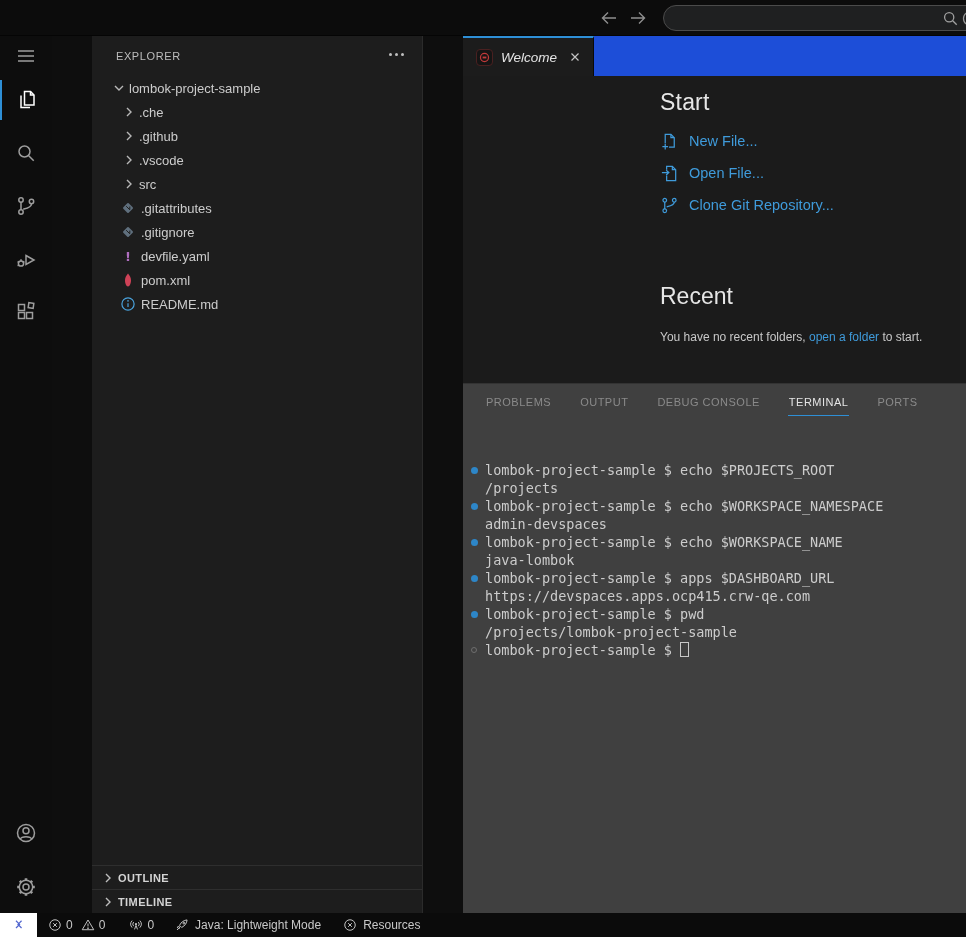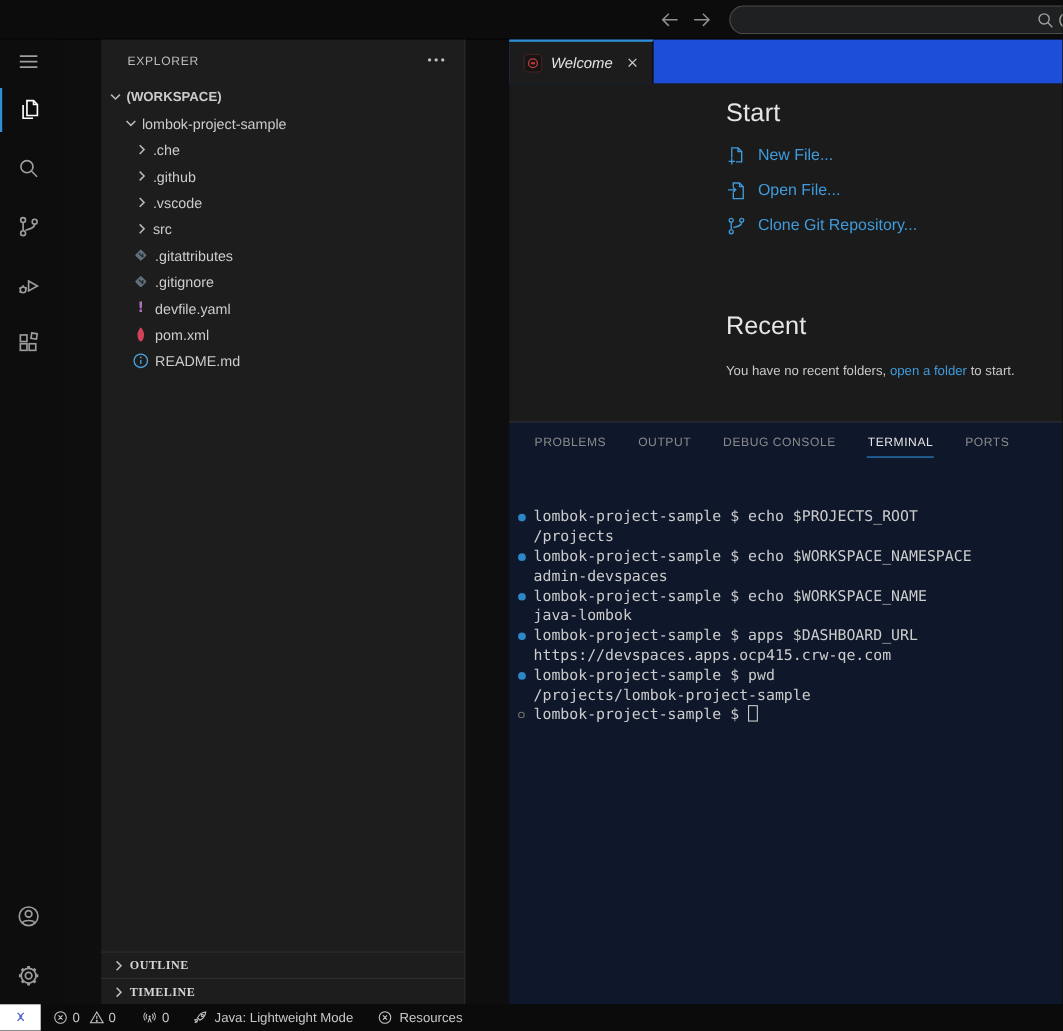--- a/index.html
+++ b/index.html
@@ -41,21 +41,21 @@
   .tree-row .chev { width:16px; height:16px; flex:none; color:#b8b8b8; margin-right:2px; }
   .tree-row .ficon { width:16px; height:16px; flex:none; margin-right:5px; display:flex; align-items:center; justify-content:center; }
   .lvl-root { padding-left:5px; font-weight:bold; font-size:12px; }
   .lvl-1 { padding-left:19px; }
   .lvl-2c { padding-left:29px; }
   .lvl-2f { padding-left:28px; }
   .devfile-glyph { color:#b06ec0; font-weight:bold; font-size:13px; font-family:"DejaVu Sans",sans-serif; }
 
   .sidebar-sections { position:absolute; left:0; right:0; bottom:0; }
   .side-sec { height:24px; border-top:1px solid #2e2e2e; display:flex; align-items:center; padding-left:8px;
-    font-size:11px; font-weight:bold; letter-spacing:0.4px; color:#d4d4d4; cursor:pointer;font-family:Liberation Serif, serif; }
+    font-size:11px; font-weight:bold; letter-spacing:0.4px; color:#d4d4d4; cursor:pointer; }
   .side-sec .chev { width:16px; height:16px; color:#bdbdbd; margin-right:2px; }
 
   
   .editorarea { flex:1; display:flex; flex-direction:column; min-width:0; background:#0d0d0d; }
   .tabbar { height:40px; flex:none; display:flex; background:#1d4ed8; }
   .tab { width:131px; height:40px; display:flex; align-items:center; padding:0 10px 0 13px;
     background:#1c1c1c; border-top:2px solid #2e8fd6; border-right:1px solid #090909; cursor:pointer; }
   .tab .che { width:17px; height:17px; flex:none; border-radius:4px; background:#151515; border:1px solid #4a2020;
     display:flex; align-items:center; justify-content:center; }
   .tab .label { margin-left:8px; font-size:13.5px; font-style:italic; color:#e4e4e4; flex:1; }
@@ -65,21 +65,21 @@
   .welcome { padding:11px 0 0 197px; }
   .welcome h1 { font-size:23px; font-weight:400; color:#e6e6e6; line-height:30px; letter-spacing:0.2px; }
   .start-links { margin-top:8px; }
   .start-link { height:32px; display:flex; align-items:center; color:#3f9bdb; font-size:14.5px; cursor:pointer; }
   .start-link svg { width:19px; height:19px; margin-right:10px; }
   .welcome h2 { margin-top:60px; font-size:23px; font-weight:400; color:#e6e6e6; line-height:30px; }
   .recent-line { margin-top:16px; font-size:12px; color:#c8c8c8; line-height:20px; }
   .recent-line a { color:#3f9bdb; text-decoration:none; cursor:pointer; }
 
   
-  .panel { flex:1; background:#0f172a; border-top:1px solid #333333; position:relative; min-height:0; }
+  .panel { flex:1; background:#404040; border-top:1px solid #333333; position:relative; min-height:0; }
   .panel-tabs { height:34px; display:flex; align-items:center; gap:27px; padding-left:22px; }
   .ptab { font-size:11px; letter-spacing:0.5px; color:#8a8a8a; cursor:pointer; padding:9px 1px 7px; border-bottom:1.5px solid transparent; }
   .ptab.active { color:#e4e4e4; border-bottom-color:#2e8fd6; }
 
   .terminal { margin-top:43px; font-family:"DejaVu Sans Mono","Liberation Mono",monospace;
     font-size:13.5px; line-height:18px; color:#cccccc; }
   .t-line { position:relative; padding-left:22px; white-space:pre; }
   .t-dot { position:absolute; left:8px; top:5.5px; width:7px; height:7px; border-radius:50%; }
   .t-dot.success { background:#2d86c8; }
   .t-dot.pending { background:transparent; border:1px solid #6e6e6e; width:6px; height:6px; }
@@ -203,26 +203,20 @@
       <div class="sidebar-header">
         <span class="sidebar-title">EXPLORER</span>
         <span class="more-dots">
             <i></i>
             <i></i>
             <i></i>
           </span>
       </div>
 
       <div class="tree">
-        <div class="tree-row lvl-root">
-          <svg class="chev" viewBox="0 0 16 16" fill="none" stroke="currentColor" stroke-width="1.4">
-              <path d="M4 6l4 4 4-4"></path>
-            </svg>
-          <span>(WORKSPACE)</span>
-        </div>
         <div class="tree-row lvl-1">
           <svg class="chev" viewBox="0 0 16 16" fill="none" stroke="currentColor" stroke-width="1.4">
               <path d="M4 6l4 4 4-4"></path>
             </svg>
           <span>lombok-project-sample</span>
         </div>
         <div class="tree-row lvl-2c">
           <svg class="chev" viewBox="0 0 16 16" fill="none" stroke="currentColor" stroke-width="1.4">
               <path d="M6 4l4 4-4 4"></path>
             </svg>

